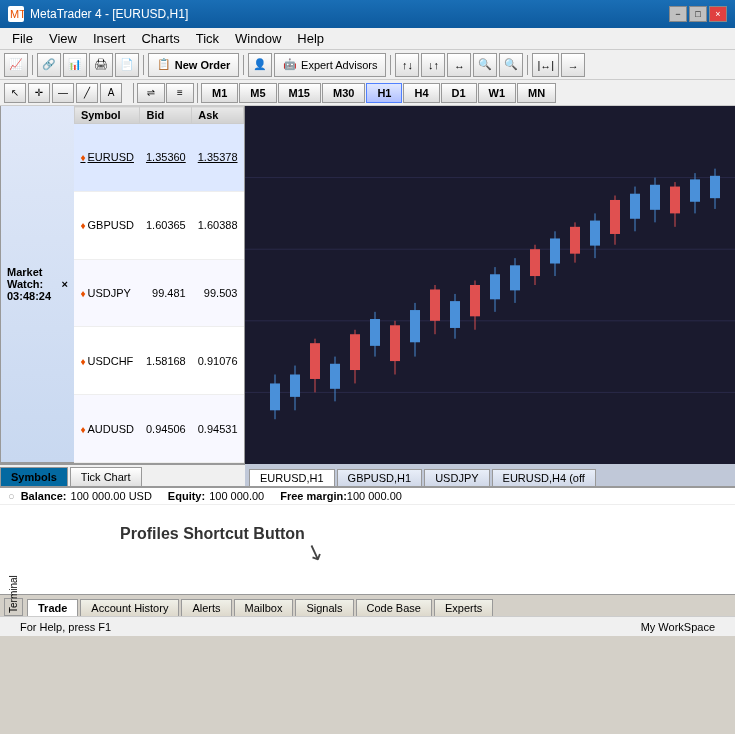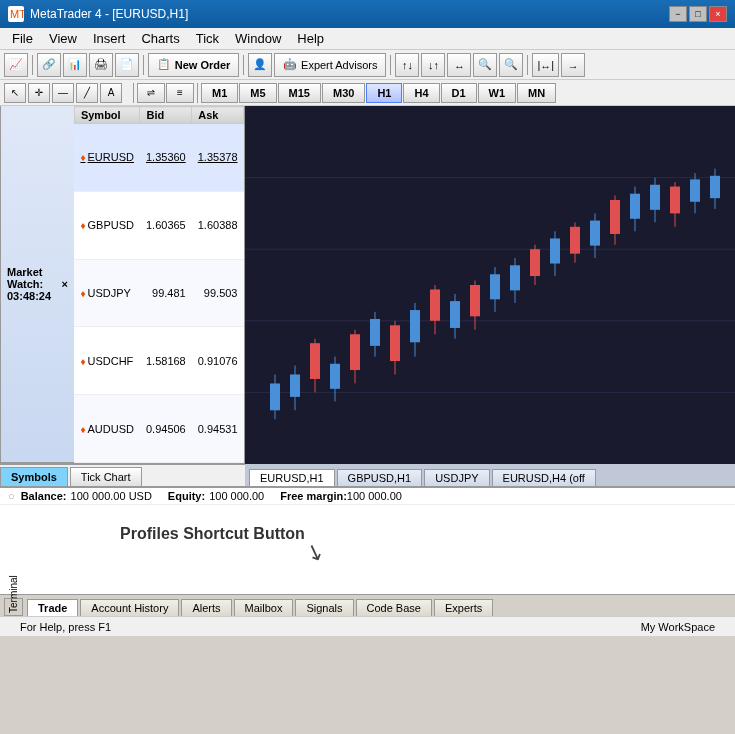--- a/index.html
+++ b/index.html
@@ -152,21 +152,21 @@
     }
     .mw-tab {
       padding: 3px 10px;
       border: 1px solid #999;
       border-bottom: none;
       background: linear-gradient(to bottom, #fff, #e0e0e0);
       cursor: pointer;
       font-size: 11px;
       margin-right: 2px;
     }
-    .mw-tab.active { background: #7dd3fc; font-weight: bold; }
+    .mw-tab.active { background: #0369a1; font-weight: bold; }
 
     
     .chart-tabs {
       background: #c0c8d8;
       height: 22px;
       display: flex;
       align-items: flex-end;
       padding: 0 4px;
       gap: 2px;
     }

